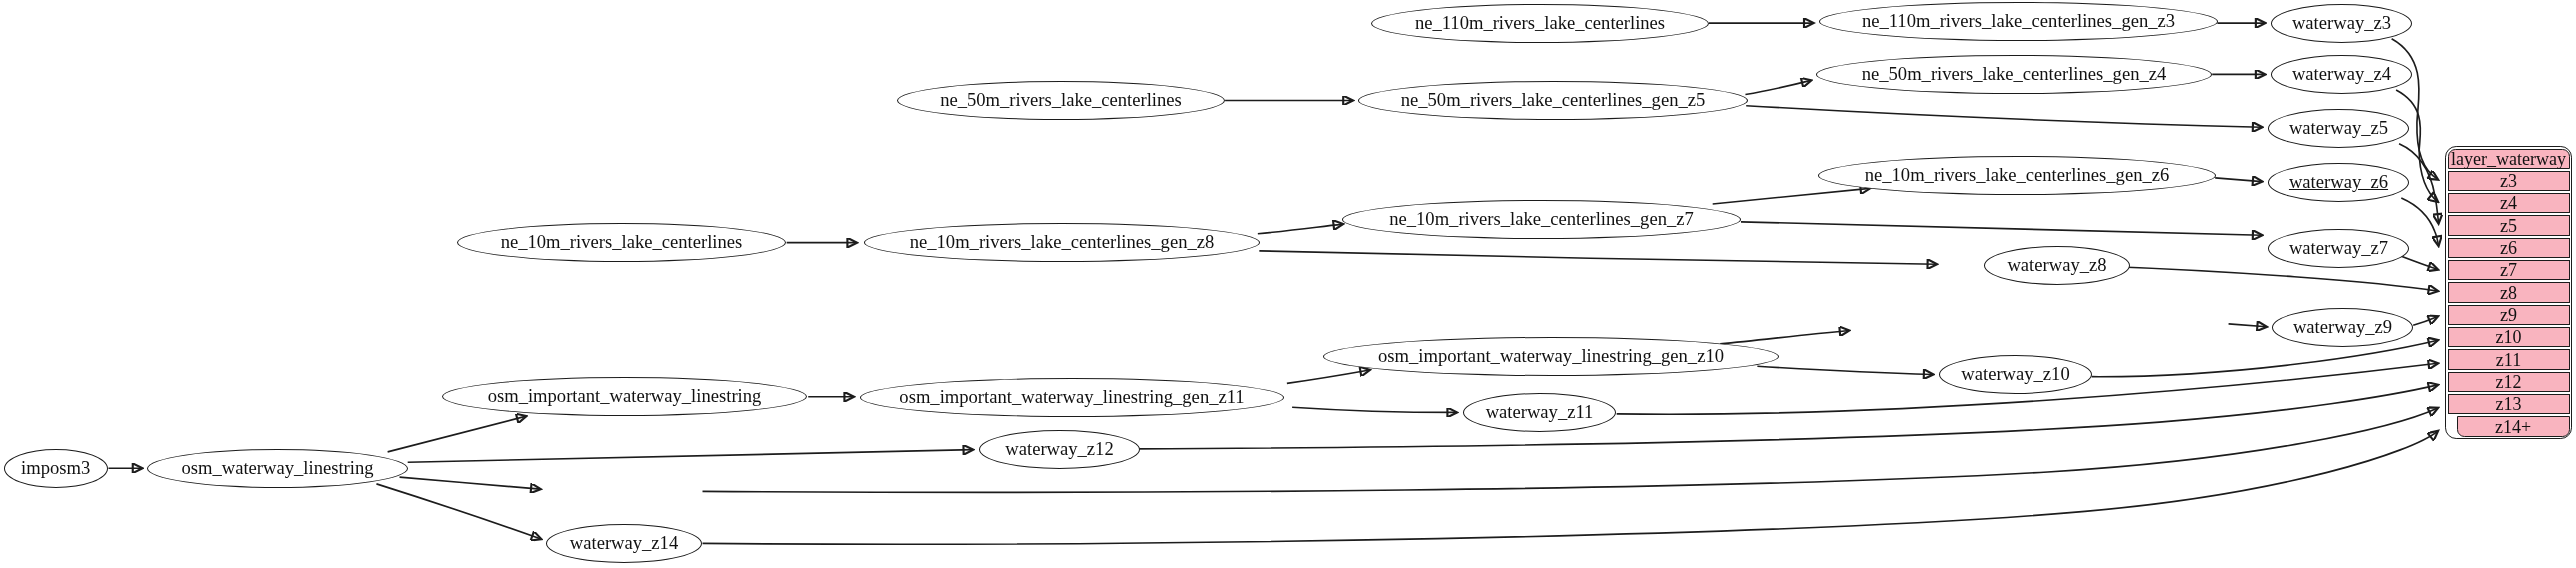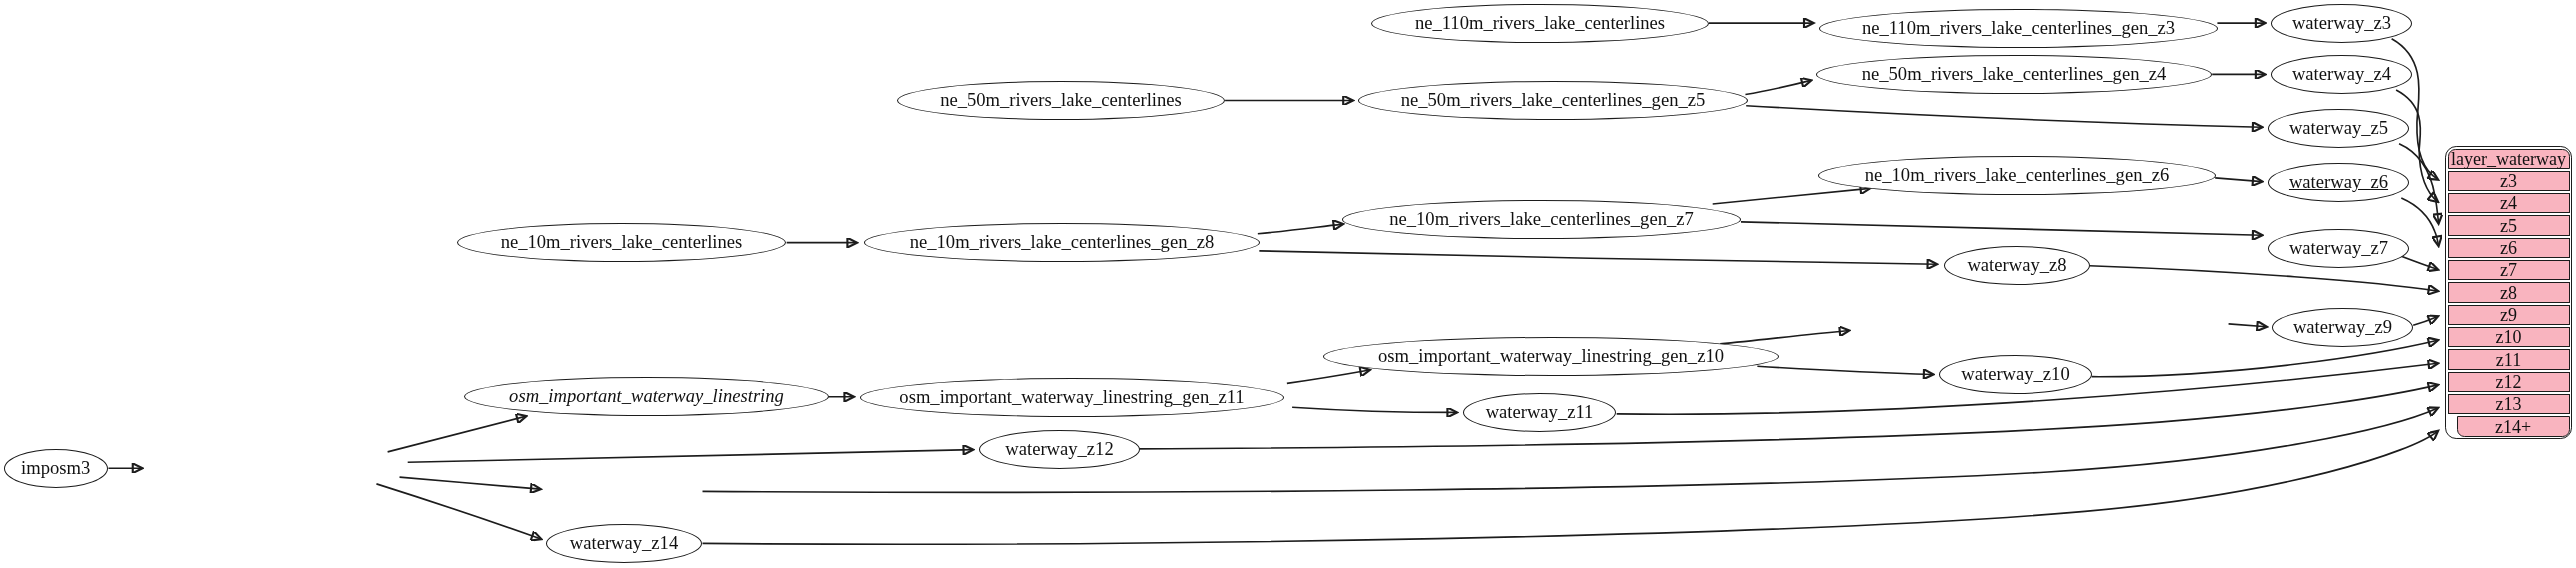--- a/index.html
+++ b/index.html
@@ -97,38 +97,39 @@
     <path marker-end="url(#arrow)" d="M 2806,357 C 3000,364 3190,378 3274,391"></path>
     <path marker-end="url(#arrow)" d="M 3241,437 C 3254,433 3262,430 3274,425"></path>
     <path marker-end="url(#arrow)" d="M 2809,506 C 3000,507 3190,477 3274,457"></path>
     <path marker-end="url(#arrow)" d="M 2171,556 C 2550,561 2990,523 3274,488"></path>
     <path marker-end="url(#arrow)" d="M 1523,603 C 2100,600 2600,590 2900,567 C 3080,553 3210,532 3274,517"></path>
     <path marker-end="url(#arrow)" d="M 943,660 C 1500,664 2300,660 2750,634 C 3030,617 3215,575 3274,548"></path>
     <path marker-end="url(#arrow)" d="M 943,730 C 1500,735 2400,722 2800,687 C 3070,663 3240,607 3274,579"></path>
   </svg>
 
   <div class="node" style="left:3.7px;top:449px;width:104px;">imposm3</div>
-  <div class="node" style="left:464px;top:377px;width:365px;font-style:italic;">osm_important_waterway_linestring</div>
+  <div class="node" style="left:147px;top:449px;width:261px;">osm_waterway_linestring</div>
+  <div class="node" style="left:442px;top:377px;width:365px;">osm_important_waterway_linestring</div>
   <div class="node" style="left:860px;top:378px;width:424px;">osm_important_waterway_linestring_gen_z11</div>
   <div class="node" style="left:1323px;top:337px;width:456px;">osm_important_waterway_linestring_gen_z10</div>
   <div class="node" style="left:1371px;top:3.7px;width:338px;">ne_110m_rivers_lake_centerlines</div>
-  <div class="node" style="left:1819px;top:9px;width:399px;">ne_110m_rivers_lake_centerlines_gen_z3</div>
+  <div class="node" style="left:1819px;top:2px;width:399px;">ne_110m_rivers_lake_centerlines_gen_z3</div>
   <div class="node" style="left:897px;top:81px;width:328px;">ne_50m_rivers_lake_centerlines</div>
   <div class="node" style="left:1358px;top:81px;width:390px;">ne_50m_rivers_lake_centerlines_gen_z5</div>
   <div class="node" style="left:1816px;top:55px;width:396px;">ne_50m_rivers_lake_centerlines_gen_z4</div>
   <div class="node" style="left:457px;top:223px;width:329px;">ne_10m_rivers_lake_centerlines</div>
   <div class="node" style="left:864px;top:223px;width:396px;">ne_10m_rivers_lake_centerlines_gen_z8</div>
   <div class="node" style="left:1342px;top:200px;width:399px;">ne_10m_rivers_lake_centerlines_gen_z7</div>
   <div class="node" style="left:1818px;top:156px;width:398px;">ne_10m_rivers_lake_centerlines_gen_z6</div>
   <div class="node" style="left:2271px;top:3.7px;width:141px;">waterway_z3</div>
   <div class="node" style="left:2271px;top:55px;width:141px;">waterway_z4</div>
   <div class="node" style="left:2268px;top:109px;width:141px;">waterway_z5</div>
   <div class="node" style="left:2268px;top:163px;width:141px;text-decoration:underline;">waterway_z6</div>
   <div class="node" style="left:2268px;top:229px;width:141px;">waterway_z7</div>
-  <div class="node" style="left:1944px;top:246px;width:146px;">waterway_z8</div>
+  <div class="node" style="left:1984px;top:246px;width:146px;">waterway_z8</div>
   <div class="node" style="left:2272px;top:308px;width:141px;">waterway_z9</div>
   <div class="node" style="left:1939px;top:355px;width:153px;">waterway_z10</div>
   <div class="node" style="left:1463px;top:393px;width:153px;">waterway_z11</div>
   <div class="node" style="left:979px;top:430px;width:161px;">waterway_z12</div>
   <div class="node" style="left:546px;top:524px;width:156px;">waterway_z14</div>
 
   <div class="record">
     <div class="cell">layer_waterway</div>
     <div class="cell">z3</div>
     <div class="cell">z4</div>

